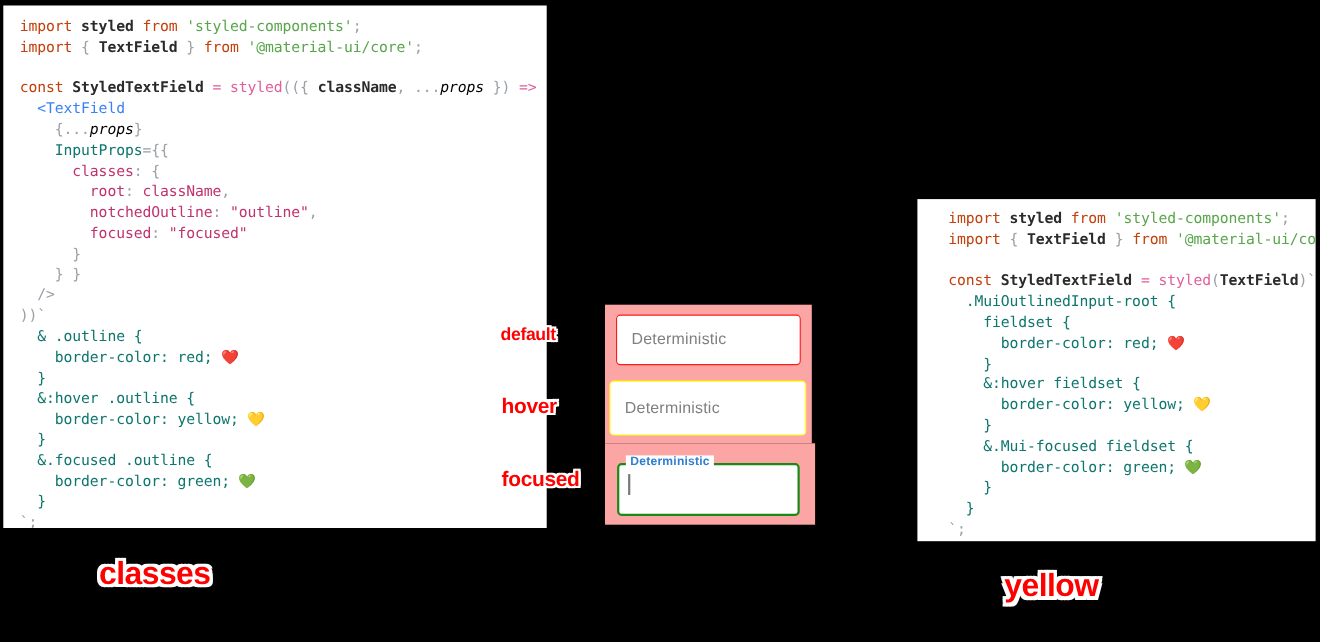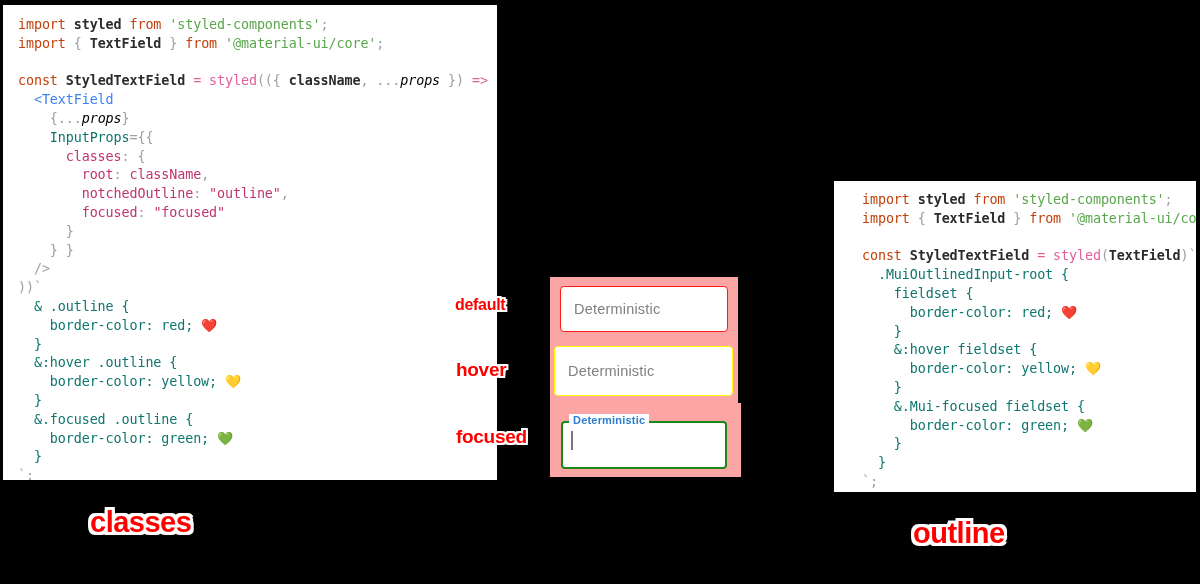--- a/index.html
+++ b/index.html
@@ -195,13 +195,13 @@
   <div class="mui-field" id="field-focused"></div>
   <span id="field-focused-notch">Deterministic</span>
   <span id="field-focused-caret"></span>
 </div>
 
 <span class="annot" id="annot-default">default</span>
 <span class="annot" id="annot-hover">hover</span>
 <span class="annot" id="annot-focused">focused</span>
 
 <span class="title-label" id="title-classes">classes</span>
-<span class="title-label" id="title-globals">outline</span>
+<span class="title-label" id="title-globals">yellow</span>
 
 </body></html>

